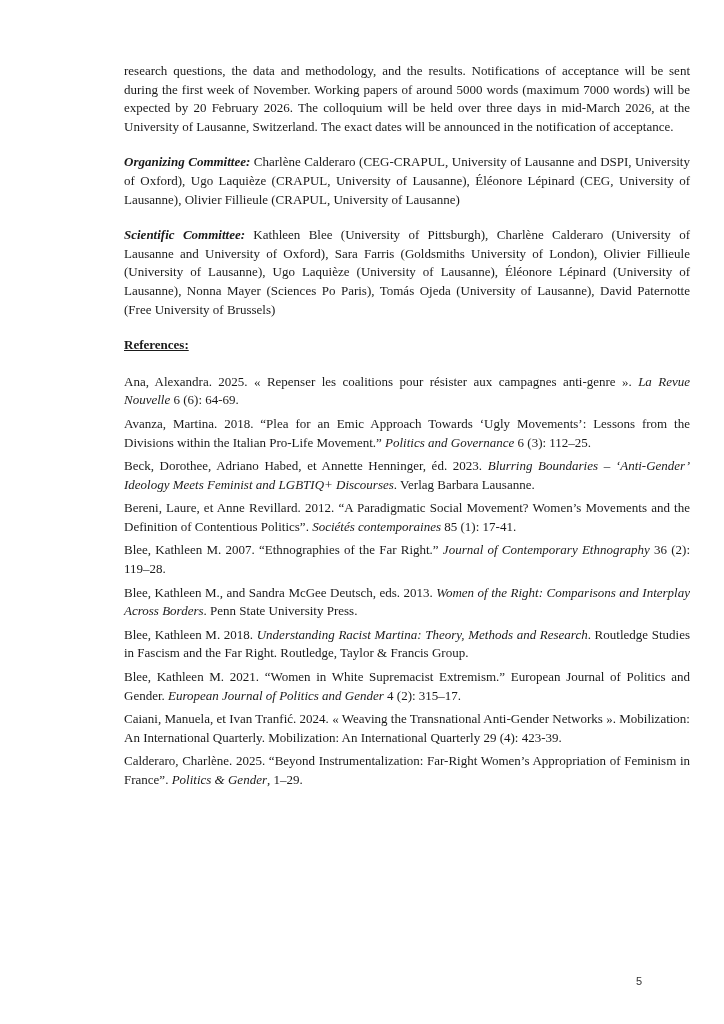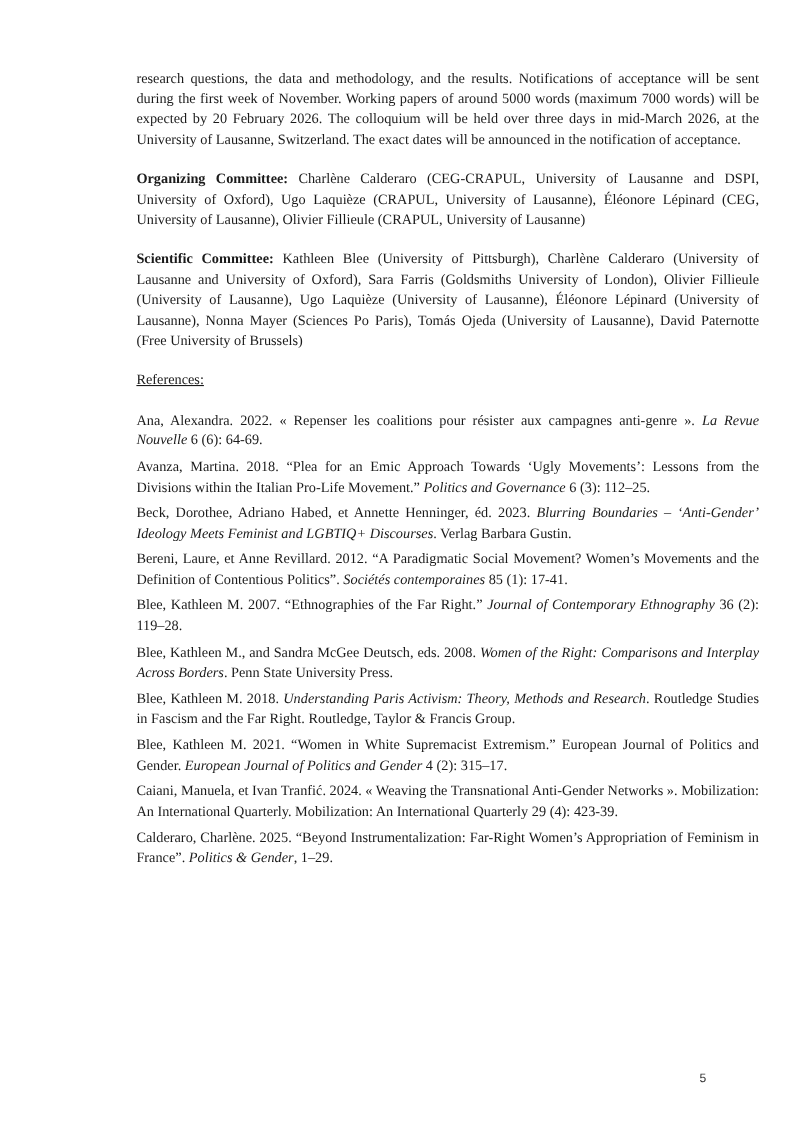--- a/index.html
+++ b/index.html
@@ -23,24 +23,25 @@
       font-size: 13px;
       line-height: 18.6px;
       text-align: justify;
       margin-left: 44px;
     }
     .para {
       margin: 0 0 17px 0;
     }
     .para b {
       font-weight: bold;
+      font-style: italic;
     }
     .refs-heading {
       margin: 16px 0 18px 0;
-      font-weight: normal;
+      font-weight: bold;
       text-decoration: underline;
     }
     .ref {
       margin: 0 0 5px 0;
     }
     .ref i {
       font-style: italic;
     }
     .page-number {
       position: absolute;
@@ -61,26 +62,26 @@
     <b>Organizing Committee:</b><span> Charlène Calderaro (CEG-CRAPUL, University of Lausanne and DSPI, University of Oxford), Ugo Laquièze (CRAPUL, University of Lausanne), Éléonore Lépinard (CEG, University of Lausanne), Olivier Fillieule (CRAPUL, University of Lausanne)</span>
   </p>
 
   <p class="para">
     <b>Scientific Committee:</b><span> Kathleen Blee (University of Pittsburgh), Charlène Calderaro (University of Lausanne and University of Oxford), Sara Farris (Goldsmiths University of London), Olivier Fillieule (University of Lausanne), Ugo Laquièze (University of Lausanne), Éléonore Lépinard (University of Lausanne), Nonna Mayer (Sciences Po Paris), Tomás Ojeda (University of Lausanne), David Paternotte (Free University of Brussels)</span>
   </p>
 
   <div class="refs-heading">References:</div>
 
   <div id="references-list">
-      <p class="ref"><span>Ana, Alexandra. 2022. « Repenser les coalitions pour résister aux campagnes anti-genre ». </span><i>La Revue Nouvelle</i><span> 6 (6): 64-69.</span></p>
+      <p class="ref"><span>Ana, Alexandra. 2025. « Repenser les coalitions pour résister aux campagnes anti-genre ». </span><i>La Revue Nouvelle</i><span> 6 (6): 64-69.</span></p>
       <p class="ref"><span>Avanza, Martina. 2018. “Plea for an Emic Approach Towards ‘Ugly Movements’: Lessons from the Divisions within the Italian Pro-Life Movement.” </span><i>Politics and Governance</i><span> 6 (3): 112–25.</span></p>
-      <p class="ref"><span>Beck, Dorothee, Adriano Habed, et Annette Henninger, éd. 2023. </span><i>Blurring Boundaries – ‘Anti-Gender’ Ideology Meets Feminist and LGBTIQ+ Discourses</i><span>. Verlag Barbara Gustin.</span></p>
+      <p class="ref"><span>Beck, Dorothee, Adriano Habed, et Annette Henninger, éd. 2023. </span><i>Blurring Boundaries – ‘Anti-Gender’ Ideology Meets Feminist and LGBTIQ+ Discourses</i><span>. Verlag Barbara Lausanne.</span></p>
       <p class="ref"><span>Bereni, Laure, et Anne Revillard. 2012. “A Paradigmatic Social Movement? Women’s Movements and the Definition of Contentious Politics”. </span><i>Sociétés contemporaines</i><span> 85 (1): 17-41.</span></p>
       <p class="ref"><span>Blee, Kathleen M. 2007. “Ethnographies of the Far Right.” </span><i>Journal of Contemporary Ethnography</i><span> 36 (2): 119–28.</span></p>
-      <p class="ref"><span>Blee, Kathleen M., and Sandra McGee Deutsch, eds. 2008. </span><i>Women of the Right: Comparisons and Interplay Across Borders</i><span>. Penn State University Press.</span></p>
-      <p class="ref"><span>Blee, Kathleen M. 2018. </span><i>Understanding Paris Activism: Theory, Methods and Research</i><span>. Routledge Studies in Fascism and the Far Right. Routledge, Taylor &amp; Francis Group.</span></p>
+      <p class="ref"><span>Blee, Kathleen M., and Sandra McGee Deutsch, eds. 2013. </span><i>Women of the Right: Comparisons and Interplay Across Borders</i><span>. Penn State University Press.</span></p>
+      <p class="ref"><span>Blee, Kathleen M. 2018. </span><i>Understanding Racist Martina: Theory, Methods and Research</i><span>. Routledge Studies in Fascism and the Far Right. Routledge, Taylor &amp; Francis Group.</span></p>
       <p class="ref"><span>Blee, Kathleen M. 2021. “Women in White Supremacist Extremism.” European Journal of Politics and Gender. </span><i>European Journal of Politics and Gender</i><span> 4 (2): 315–17.</span></p>
       <p class="ref"><span>Caiani, Manuela, et Ivan Tranfić. 2024. « Weaving the Transnational Anti-Gender Networks ». Mobilization: An International Quarterly. Mobilization: An International Quarterly 29 (4): 423-39.</span></p>
       <p class="ref"><span>Calderaro, Charlène. 2025. “Beyond Instrumentalization: Far-Right Women’s Appropriation of Feminism in France”. </span><i>Politics &amp; Gender</i><span>, 1–29.</span></p>
     </div>
 </div>
 
 <div class="page-number">5</div>
 
 </body></html>

